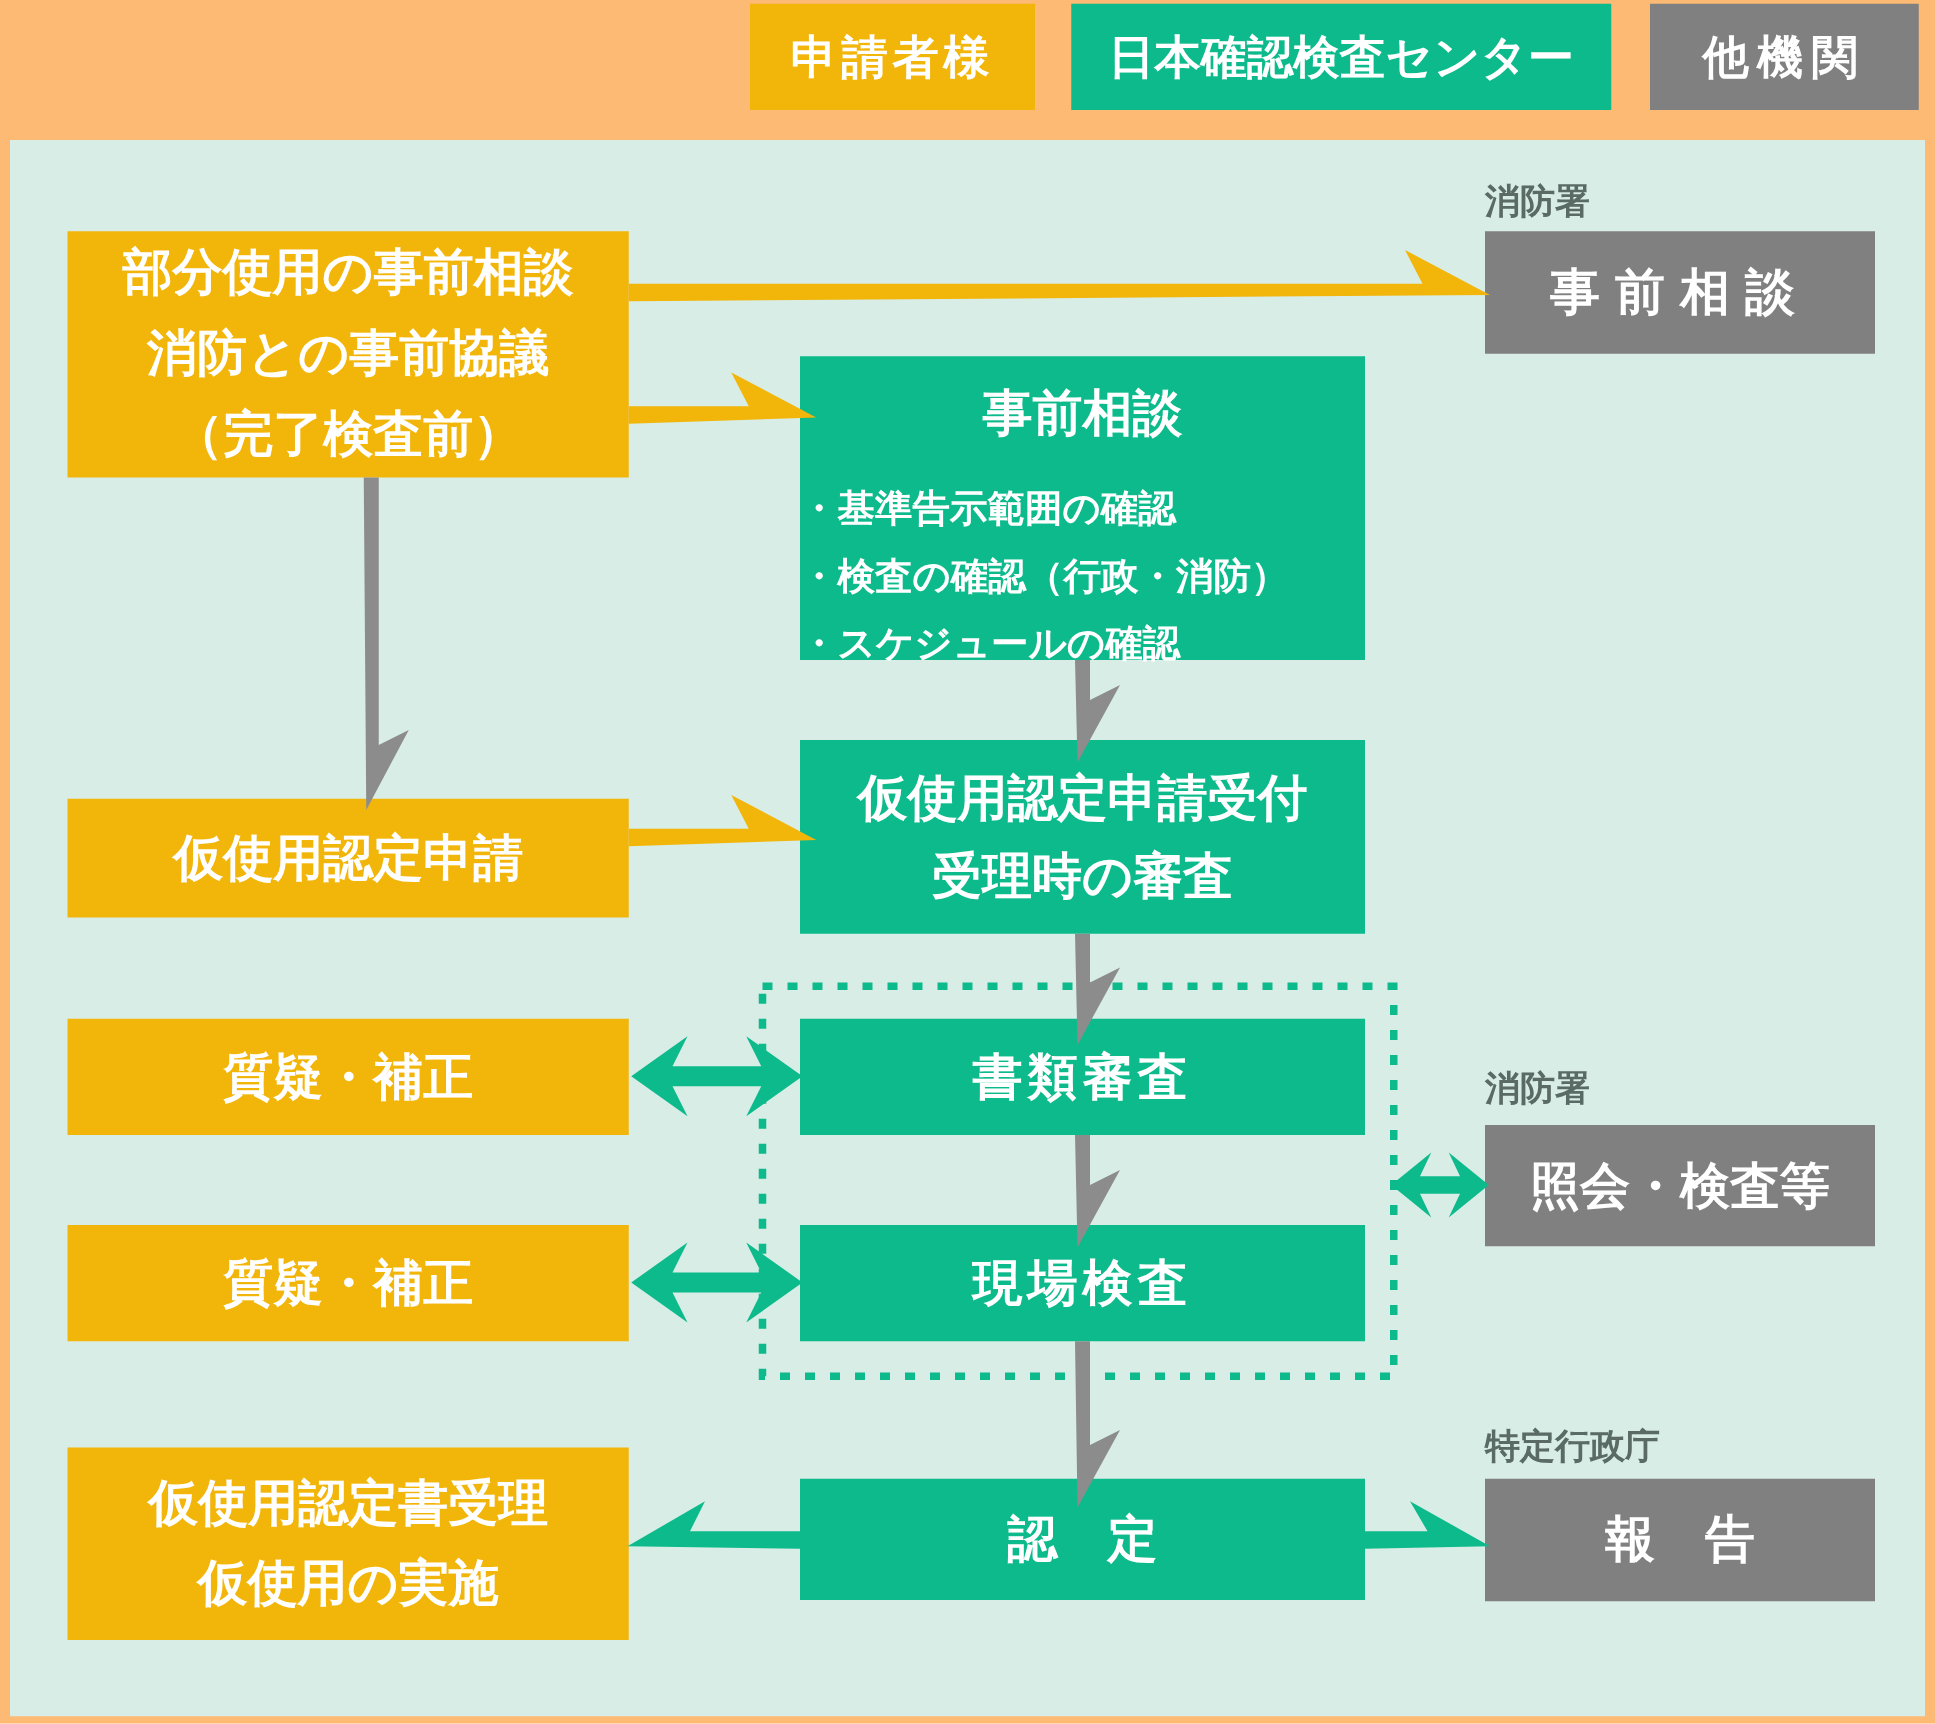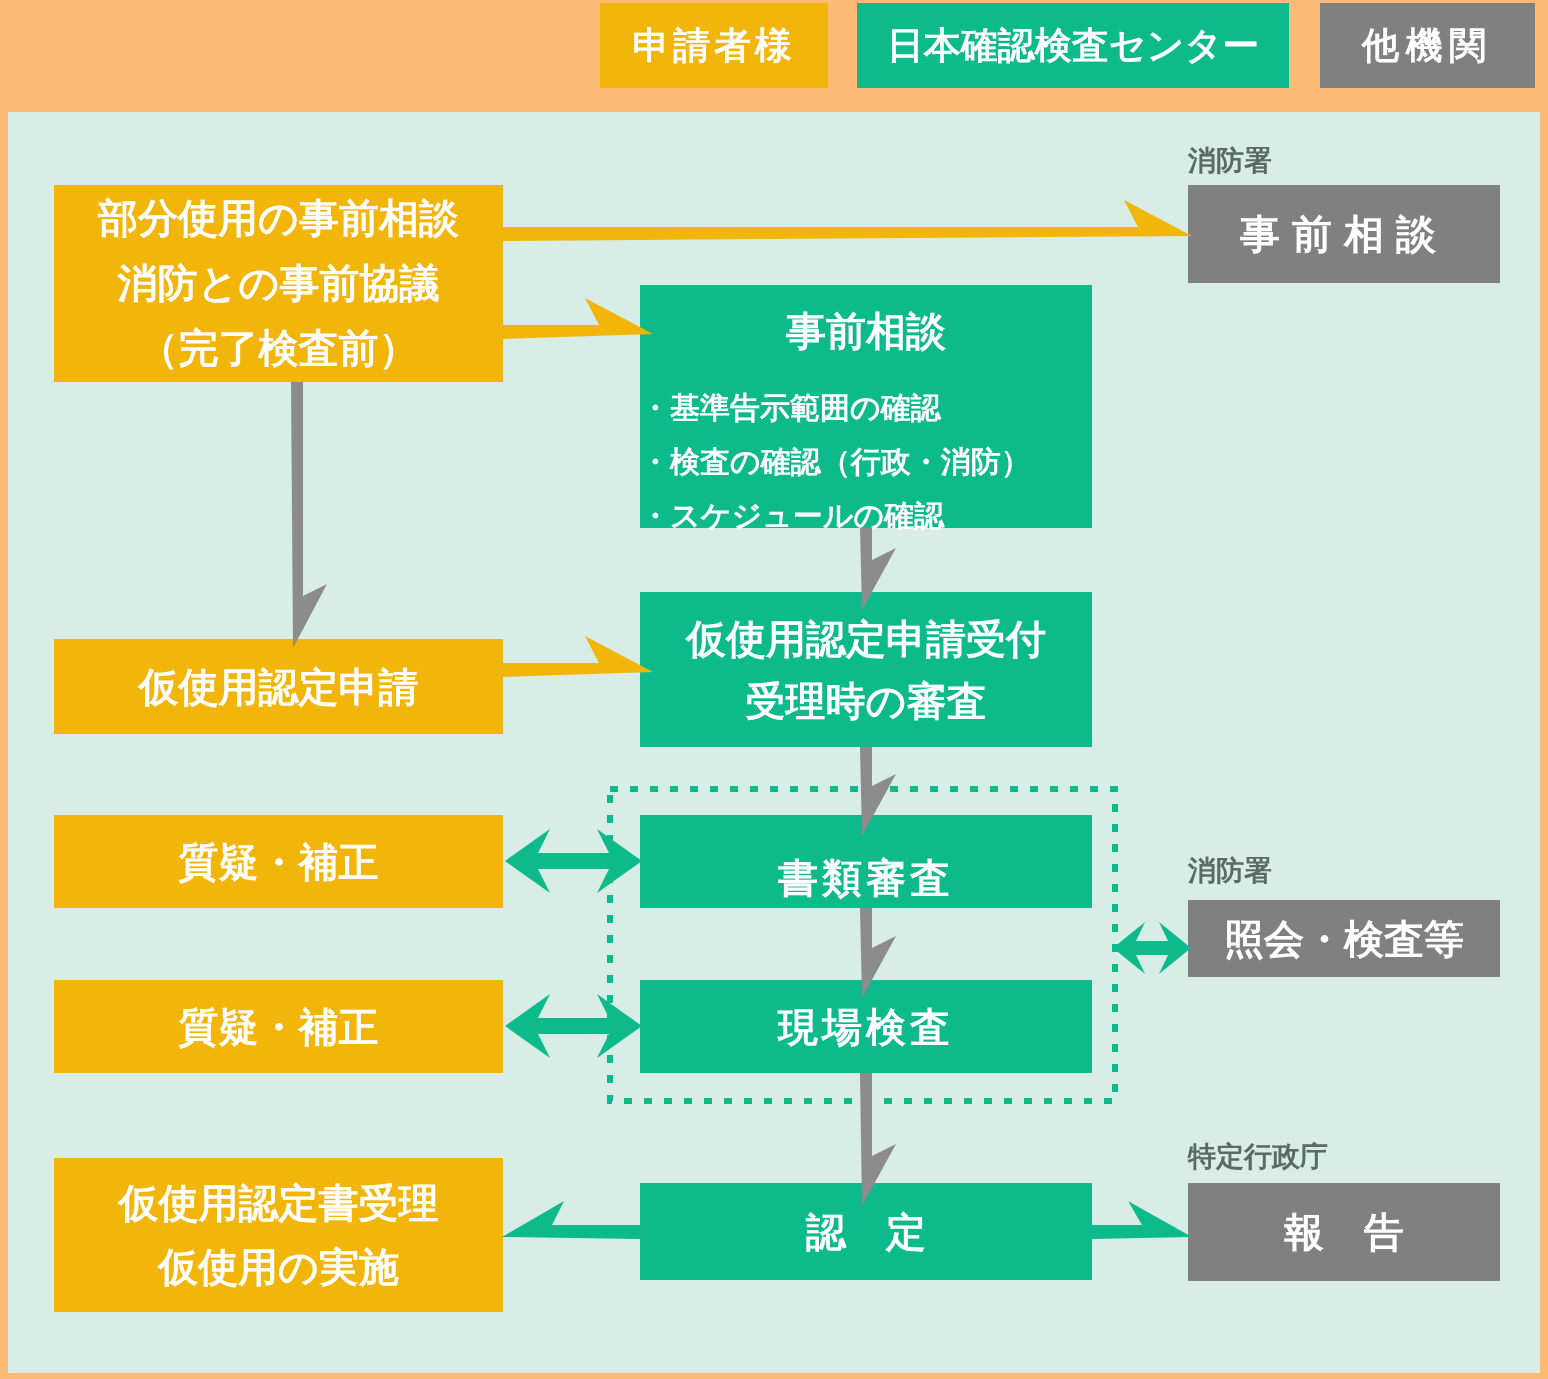--- a/index.html
+++ b/index.html
@@ -88,39 +88,39 @@
       <div class="line">・検査の確認（行政・消防）</div>
       <div class="line">・スケジュールの確認</div>
     </div>
   </div>
 
   <div class="box green" style="left:640px;top:592px;width:452px;height:155px;line-height:1.55;">
     <span class="line">仮使用認定申請受付</span>
     <span class="line">受理時の審査</span>
   </div>
 
-  <div class="box green ls-s" style="left:640px;top:815px;width:452px;height:93px;justify-content:flex-end;">
+  <div class="box green ls-s" style="left:640px;top:815px;width:452px;height:93px;">
     <span class="line">書類審査</span>
   </div>
 
   <div class="box green ls-s" style="left:640px;top:980px;width:452px;height:93px;">
     <span class="line">現場検査</span>
   </div>
 
   <div class="box green" style="left:640px;top:1183px;width:452px;height:97px;">
     <span class="line">認　定</span>
   </div>
 
   <div class="agency" style="left:1188px;top:142px;">消防署</div>
   <div class="box graybox ls-w" style="left:1188px;top:185px;width:312px;height:98px;">
     <span class="line">事前相談</span>
   </div>
 
   <div class="agency" style="left:1188px;top:852px;">消防署</div>
-  <div class="box graybox" style="left:1188px;top:900px;width:312px;height:77px;">
+  <div class="box graybox" style="left:1188px;top:900px;width:312px;height:97px;">
     <span class="line">照会・検査等</span>
   </div>
 
   <div class="agency" style="left:1188px;top:1138px;">特定行政庁</div>
   <div class="box graybox" style="left:1188px;top:1183px;width:312px;height:98px;">
     <span class="line">報　告</span>
   </div>
 
   <svg id="arrows" viewBox="0 0 1548 1379">
     <rect class="dotted" x="610" y="789" width="505" height="312"></rect>

